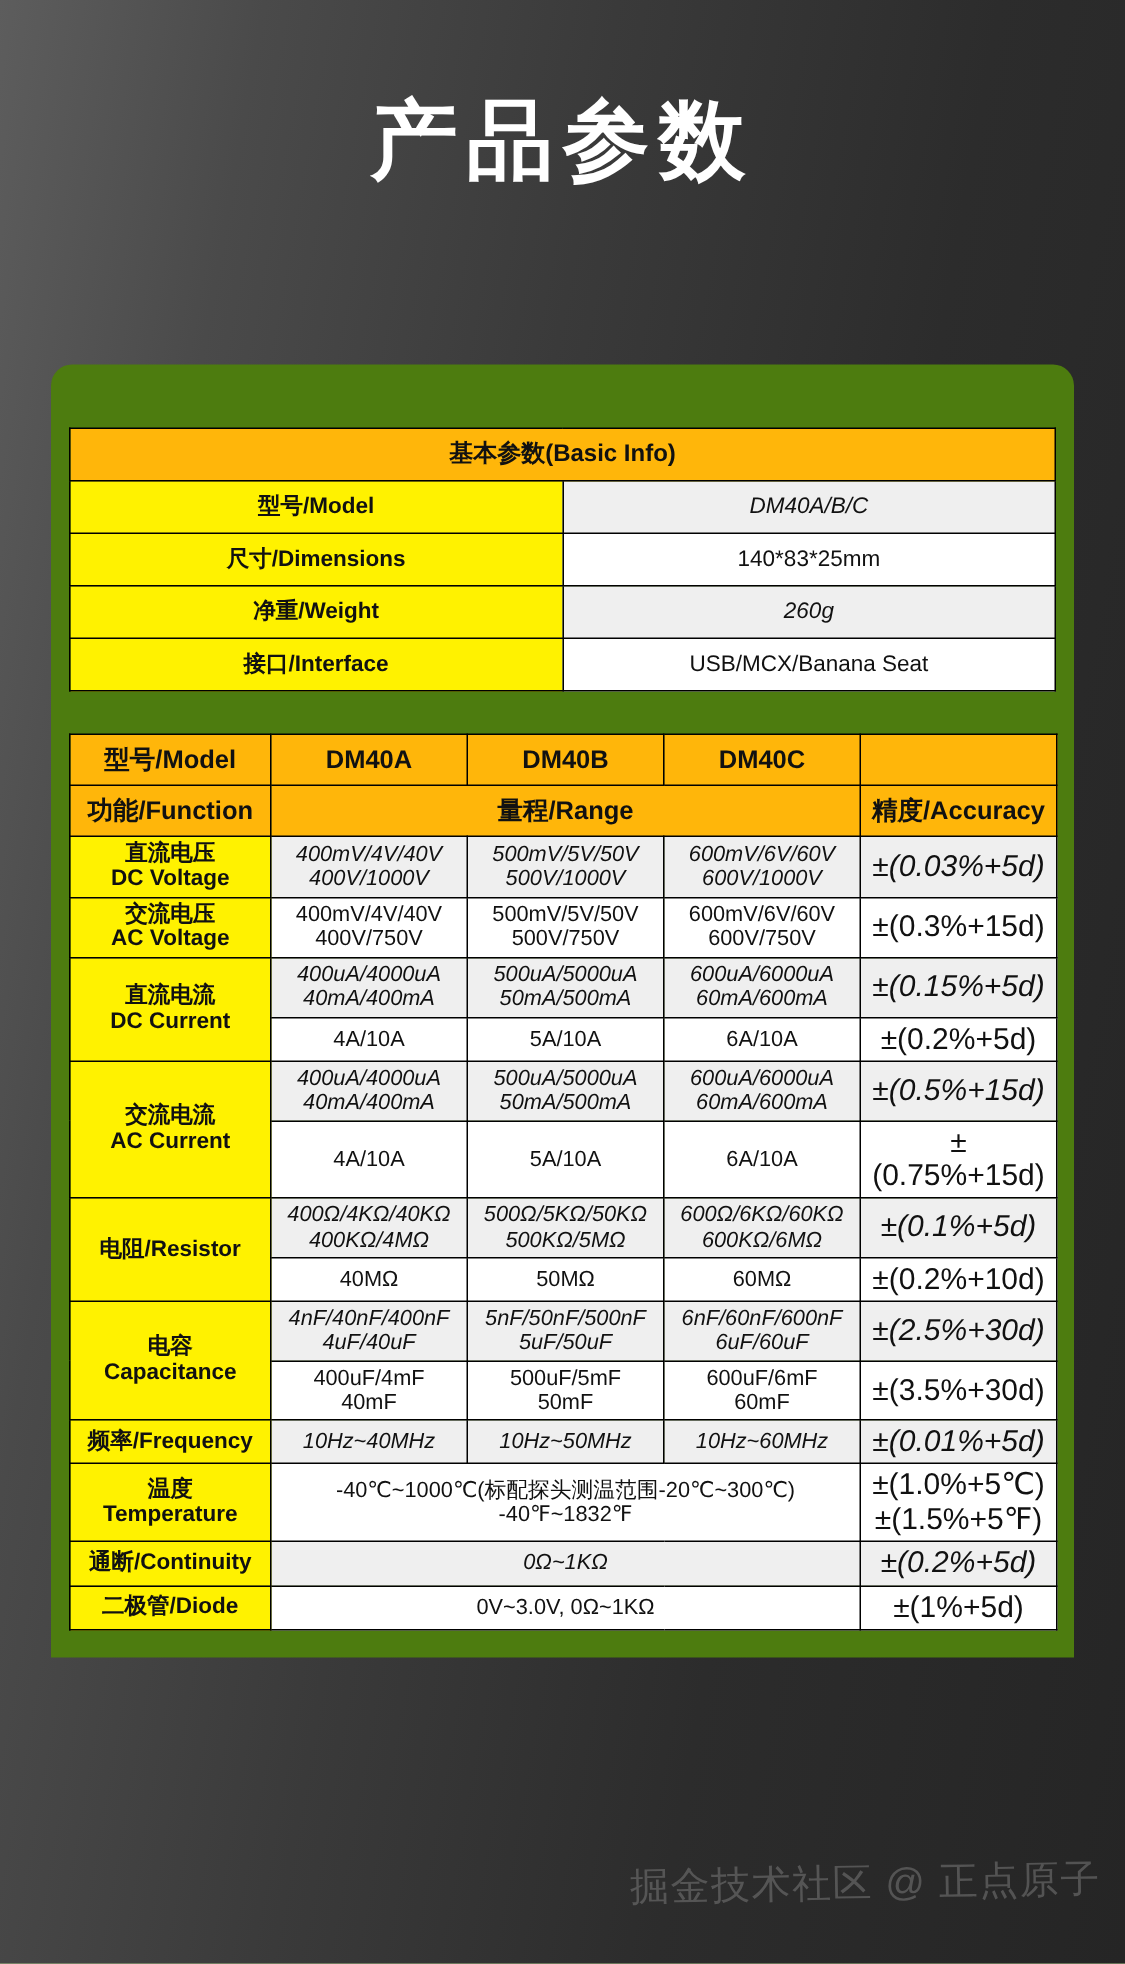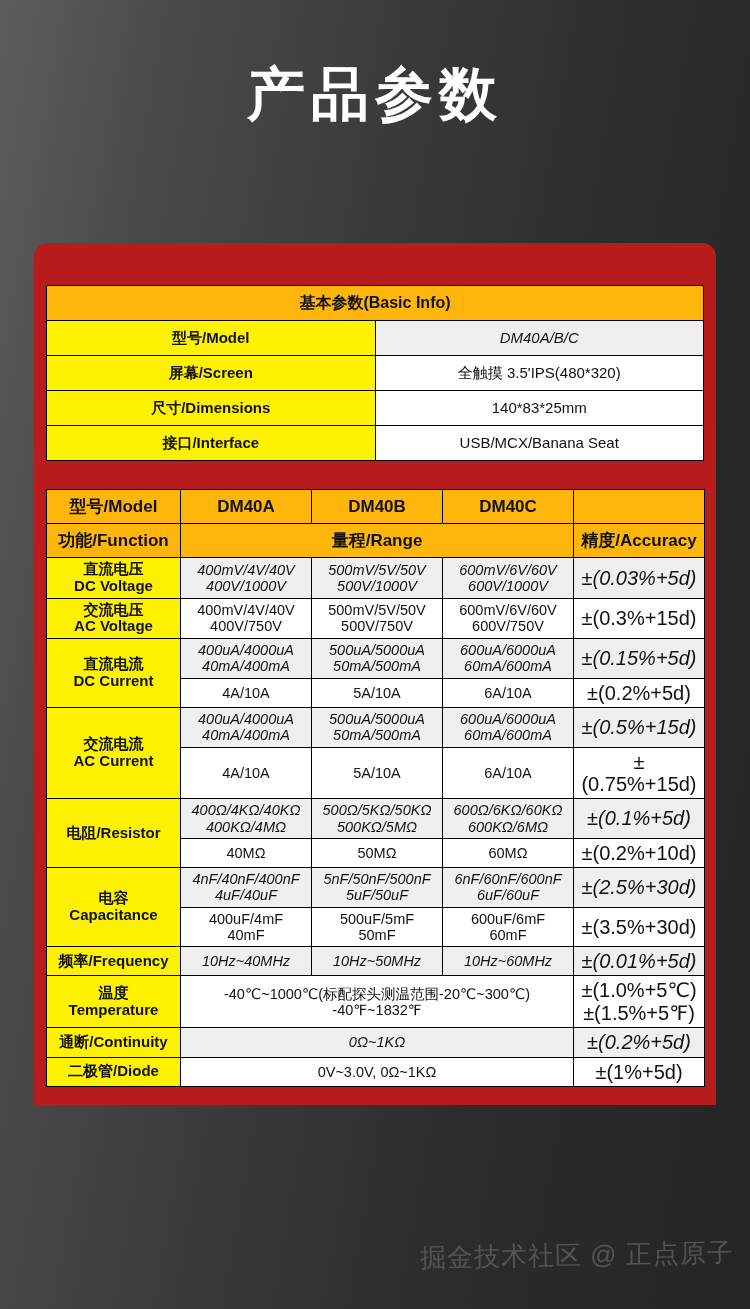--- a/index.html
+++ b/index.html
@@ -31,21 +31,21 @@
     line-height: 1;
     text-align: center;
   }
 
   
   .card {
     position: absolute;
     left: 34px;
     top: 243px;
     width: 682px;
-    background: #b91c1c;
+    background: #4d7c0f;
     border-radius: 14px 14px 0 0;
     padding: 42px 12px 18px 12px;
   }
 
   
   table {
     border-collapse: collapse;
     width: 658px;
     margin: 0 auto;
     table-layout: fixed;
@@ -119,26 +119,26 @@
   <table id="basic-table">
     <tbody>
       <tr>
         <td class="hdr-orange" colspan="2">基本参数(Basic Info)</td>
       </tr>
       <tr>
         <td class="lbl-yellow">型号/Model</td>
         <td class="val-gray">DM40A/B/C</td>
       </tr>
       <tr>
-        <td class="lbl-yellow">屏幕/Screen</td>
-        <td class="val-white">全触摸 3.5'IPS(480*320)</td>
-      </tr>
-      <tr>
         <td class="lbl-yellow">尺寸/Dimensions</td>
         <td class="val-white">140*83*25mm</td>
+      </tr>
+      <tr>
+        <td class="lbl-yellow">净重/Weight</td>
+        <td class="val-gray">260g</td>
       </tr>
       <tr>
         <td class="lbl-yellow">接口/Interface</td>
         <td class="val-white">USB/MCX/Banana Seat</td>
       </tr>
     </tbody>
   </table>
 
   <table id="spec-table">
     <colgroup>

